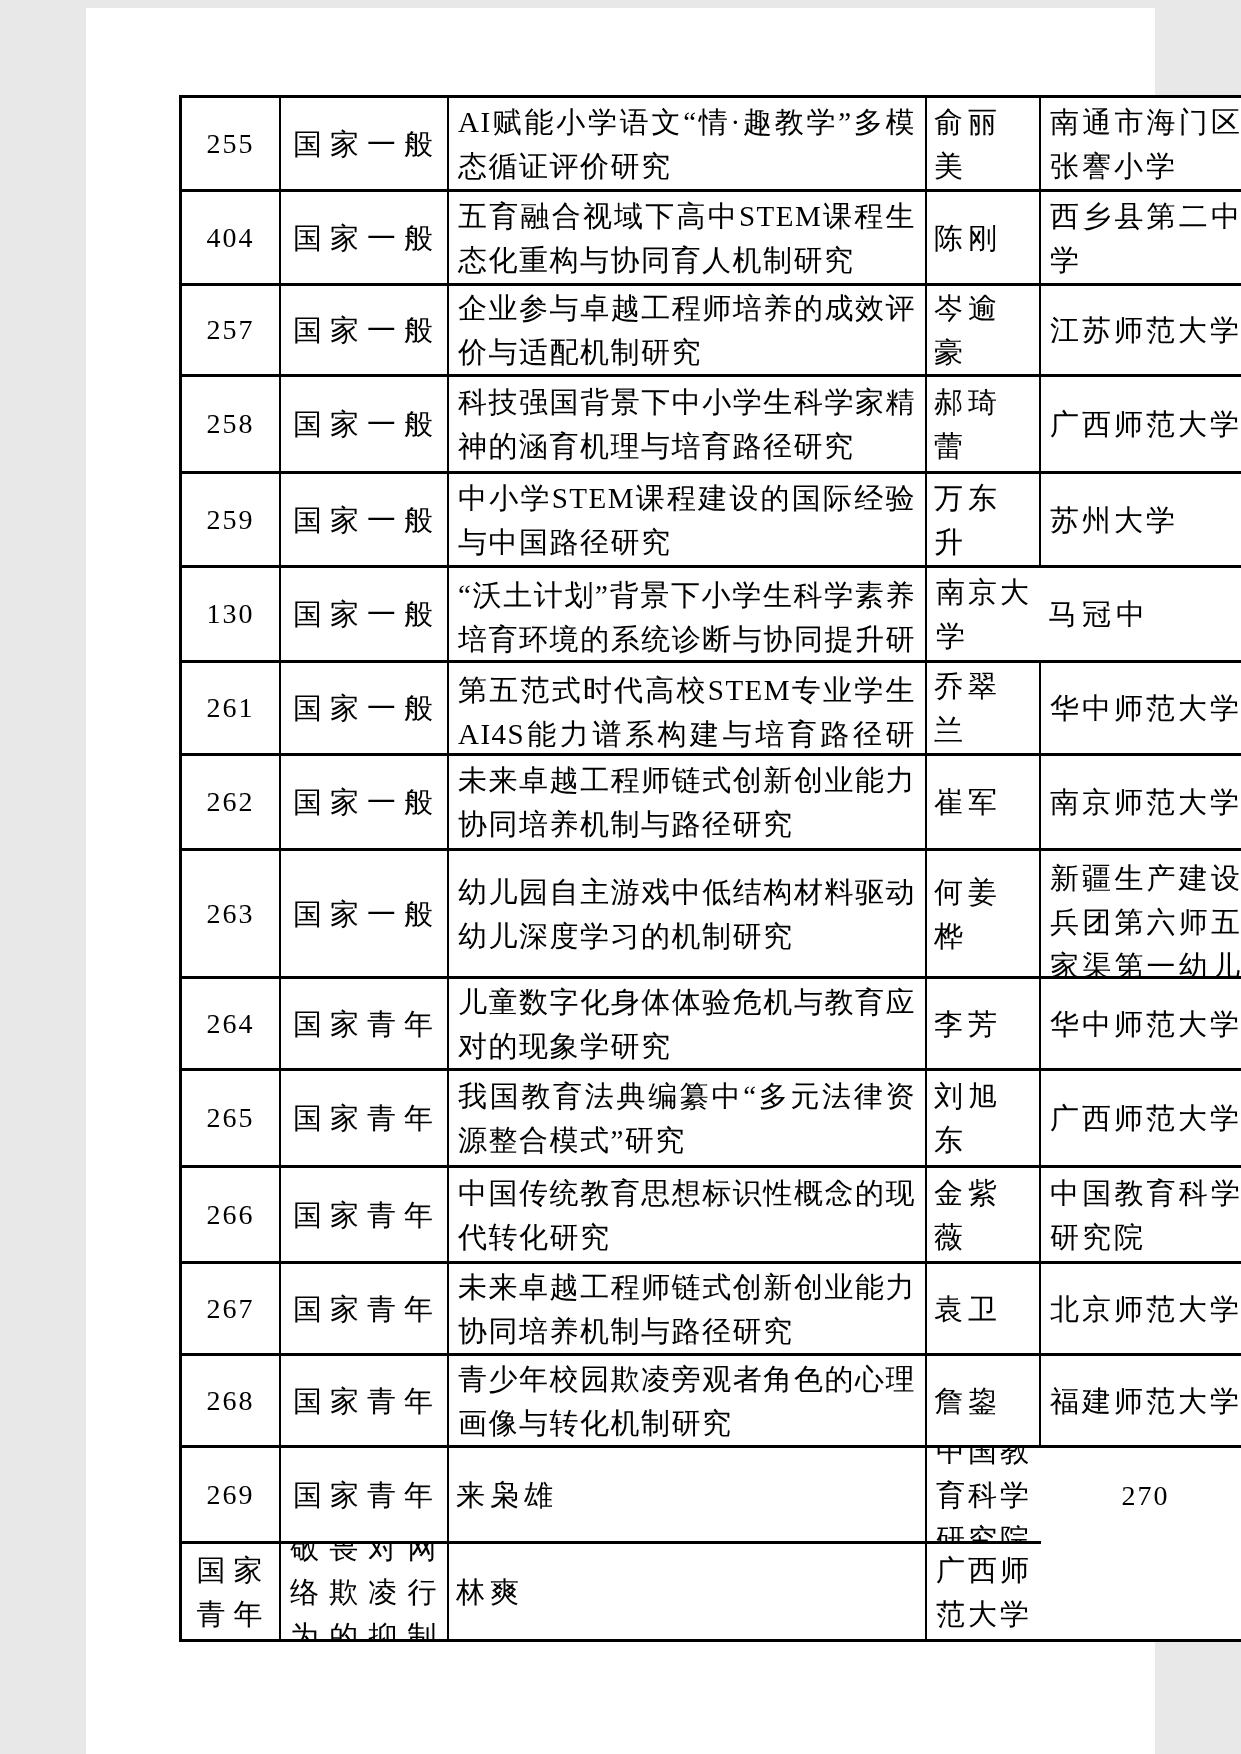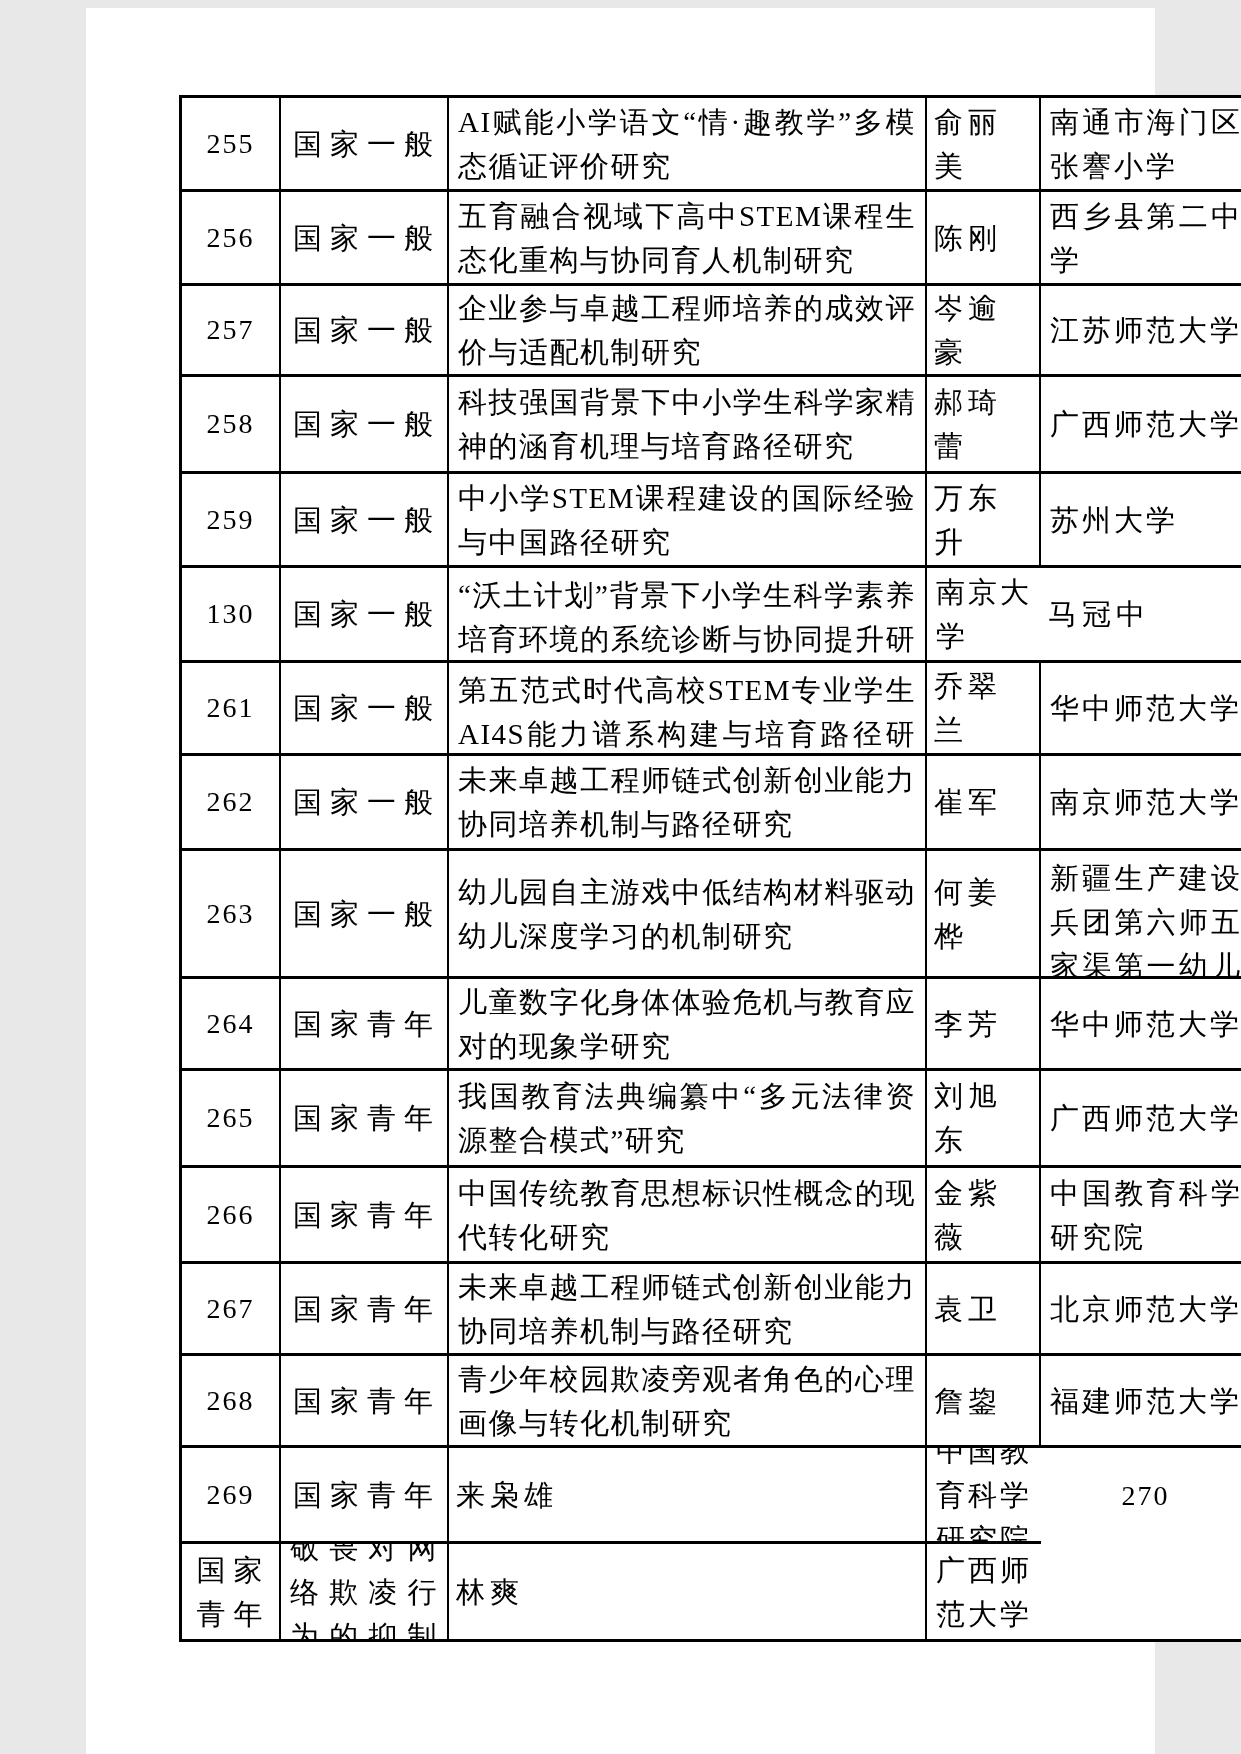--- a/index.html
+++ b/index.html
@@ -58,21 +58,21 @@
       <div class="cell col-title">
         <span>AI赋能小学语文“情·趣教学”多模态循证评价研究</span>
       </div>
       <div class="cell col-leader">
         <span>俞丽美</span>
       </div>
       <div class="cell col-institution last-col">
         <span>南通市海门区张謇小学</span>
       </div>
       <div class="cell col-no">
-        <span>256</span>
+        <span>404</span>
       </div>
       <div class="cell col-category">
         <span>国家一般</span>
       </div>
       <div class="cell col-title">
         <span>五育融合视域下高中STEM课程生态化重构与协同育人机制研究</span>
       </div>
       <div class="cell col-leader">
         <span>陈刚</span>
       </div>

